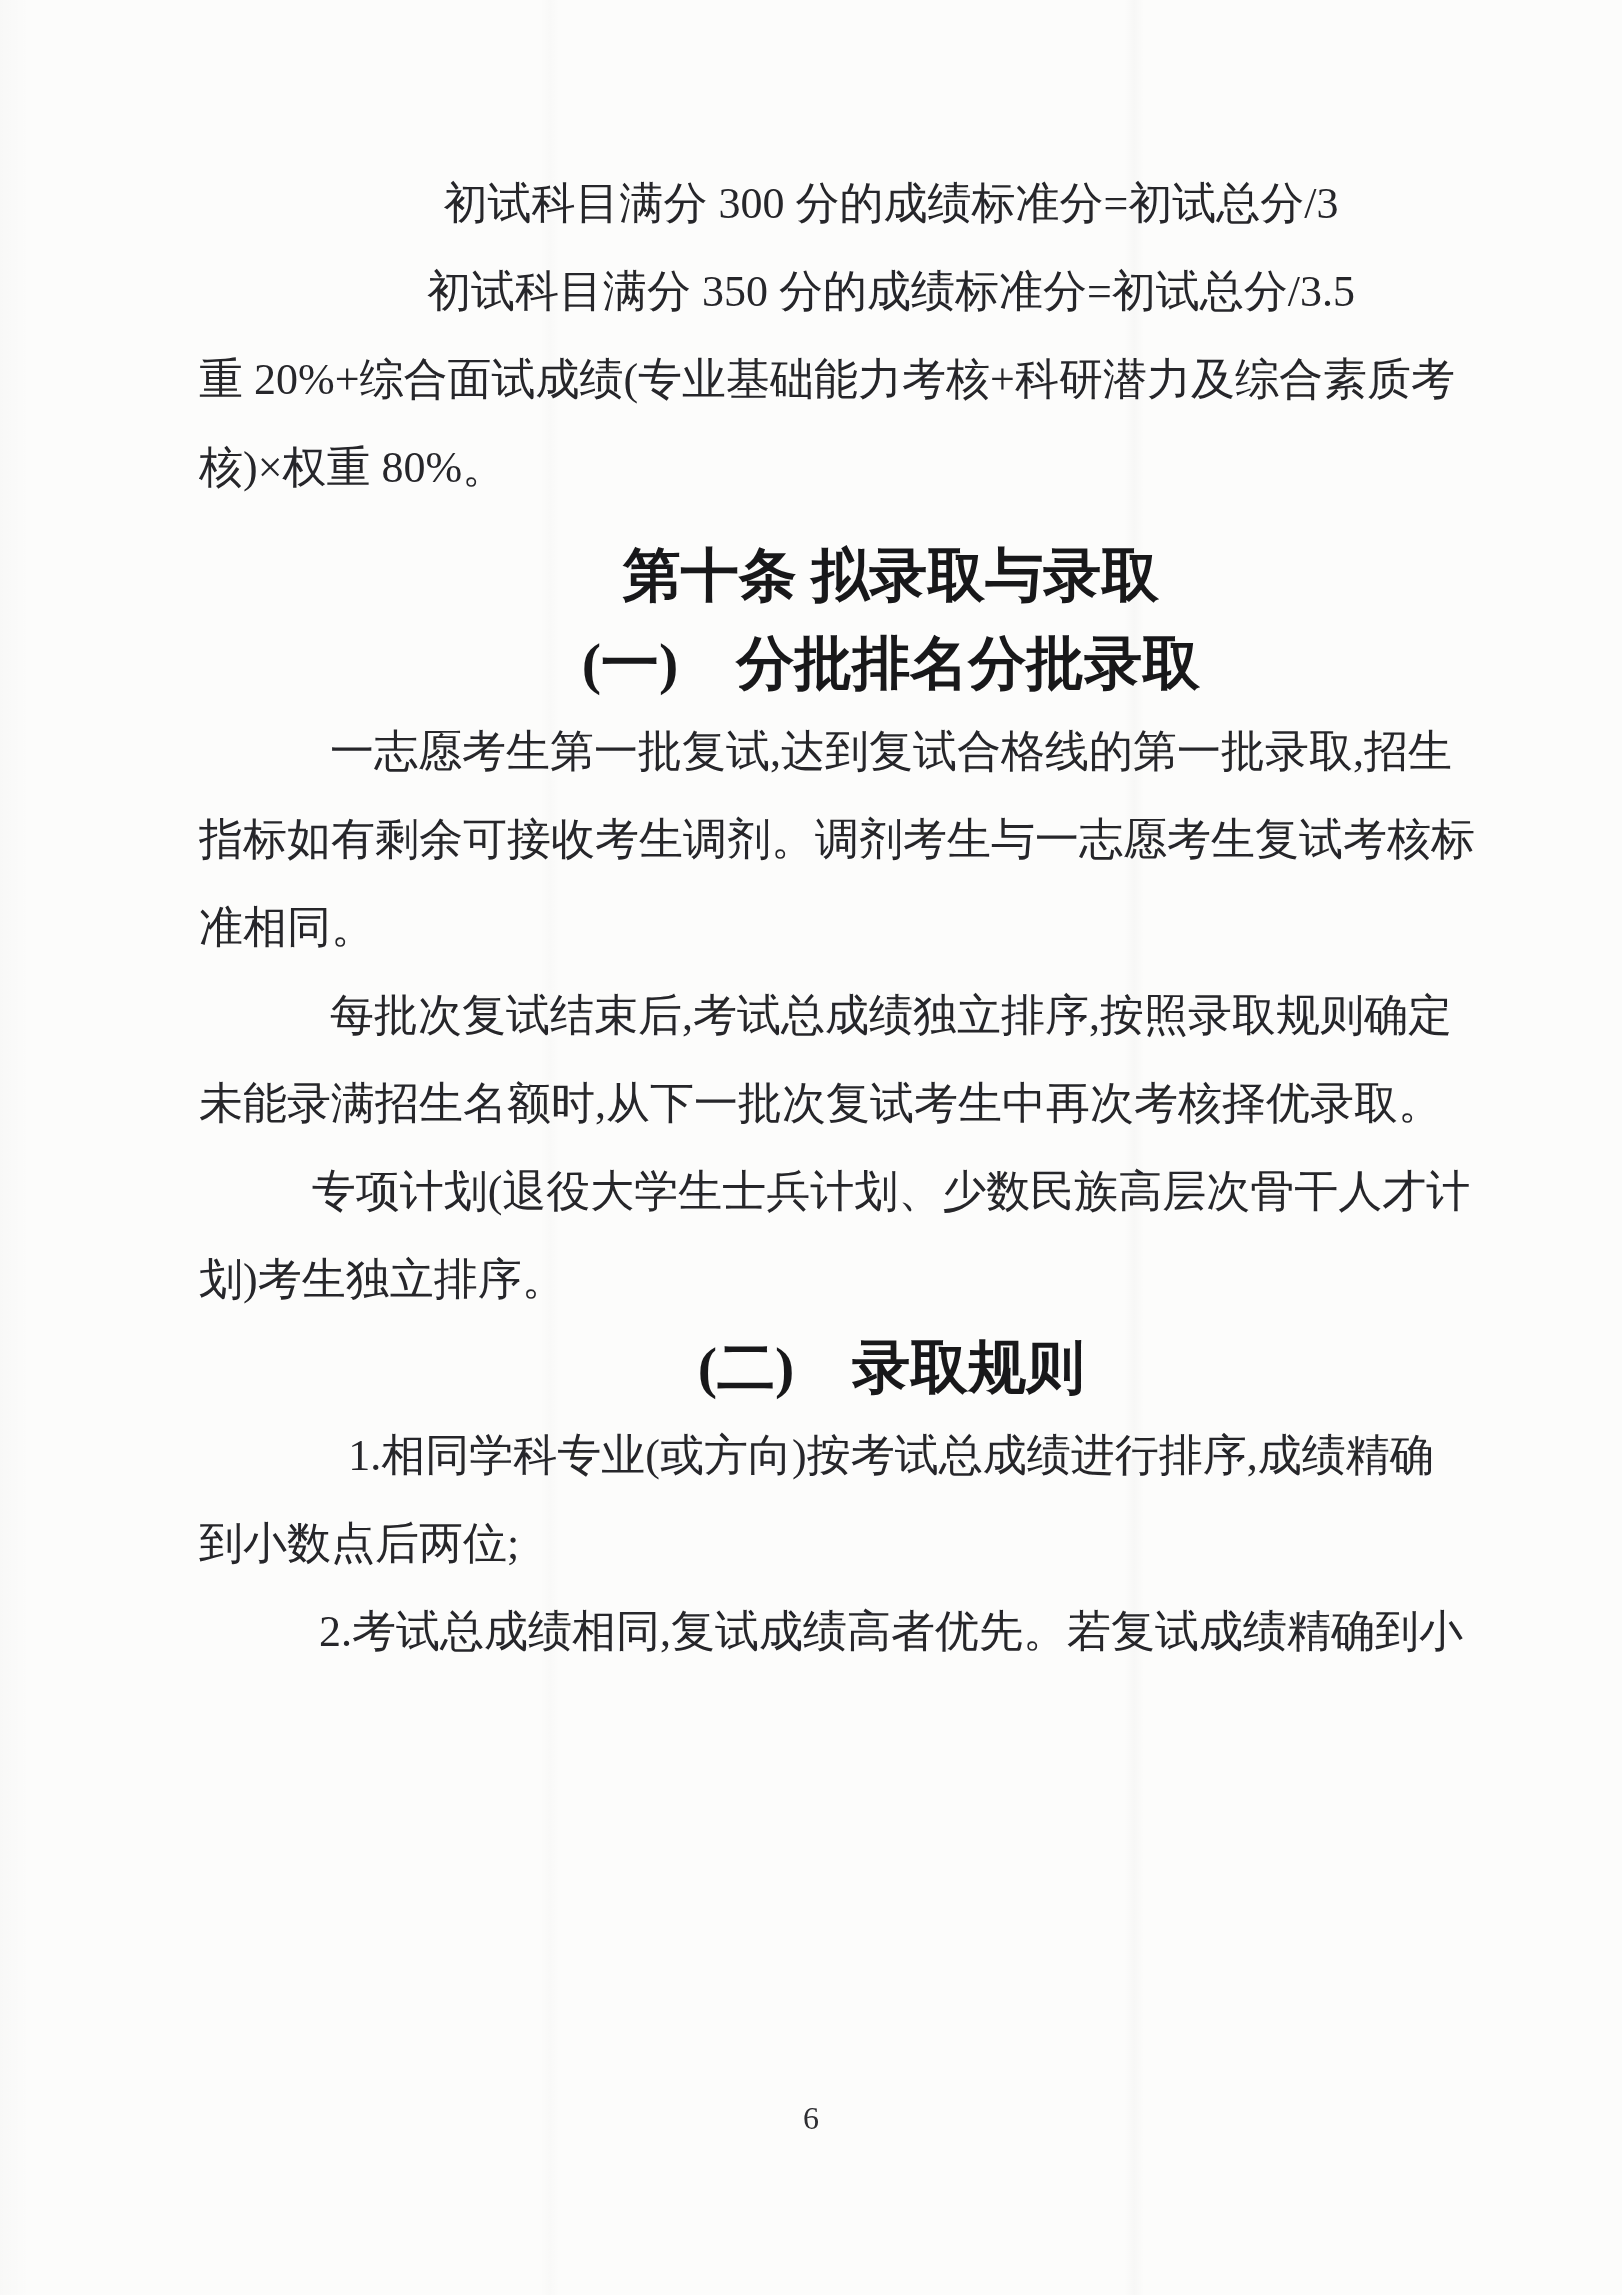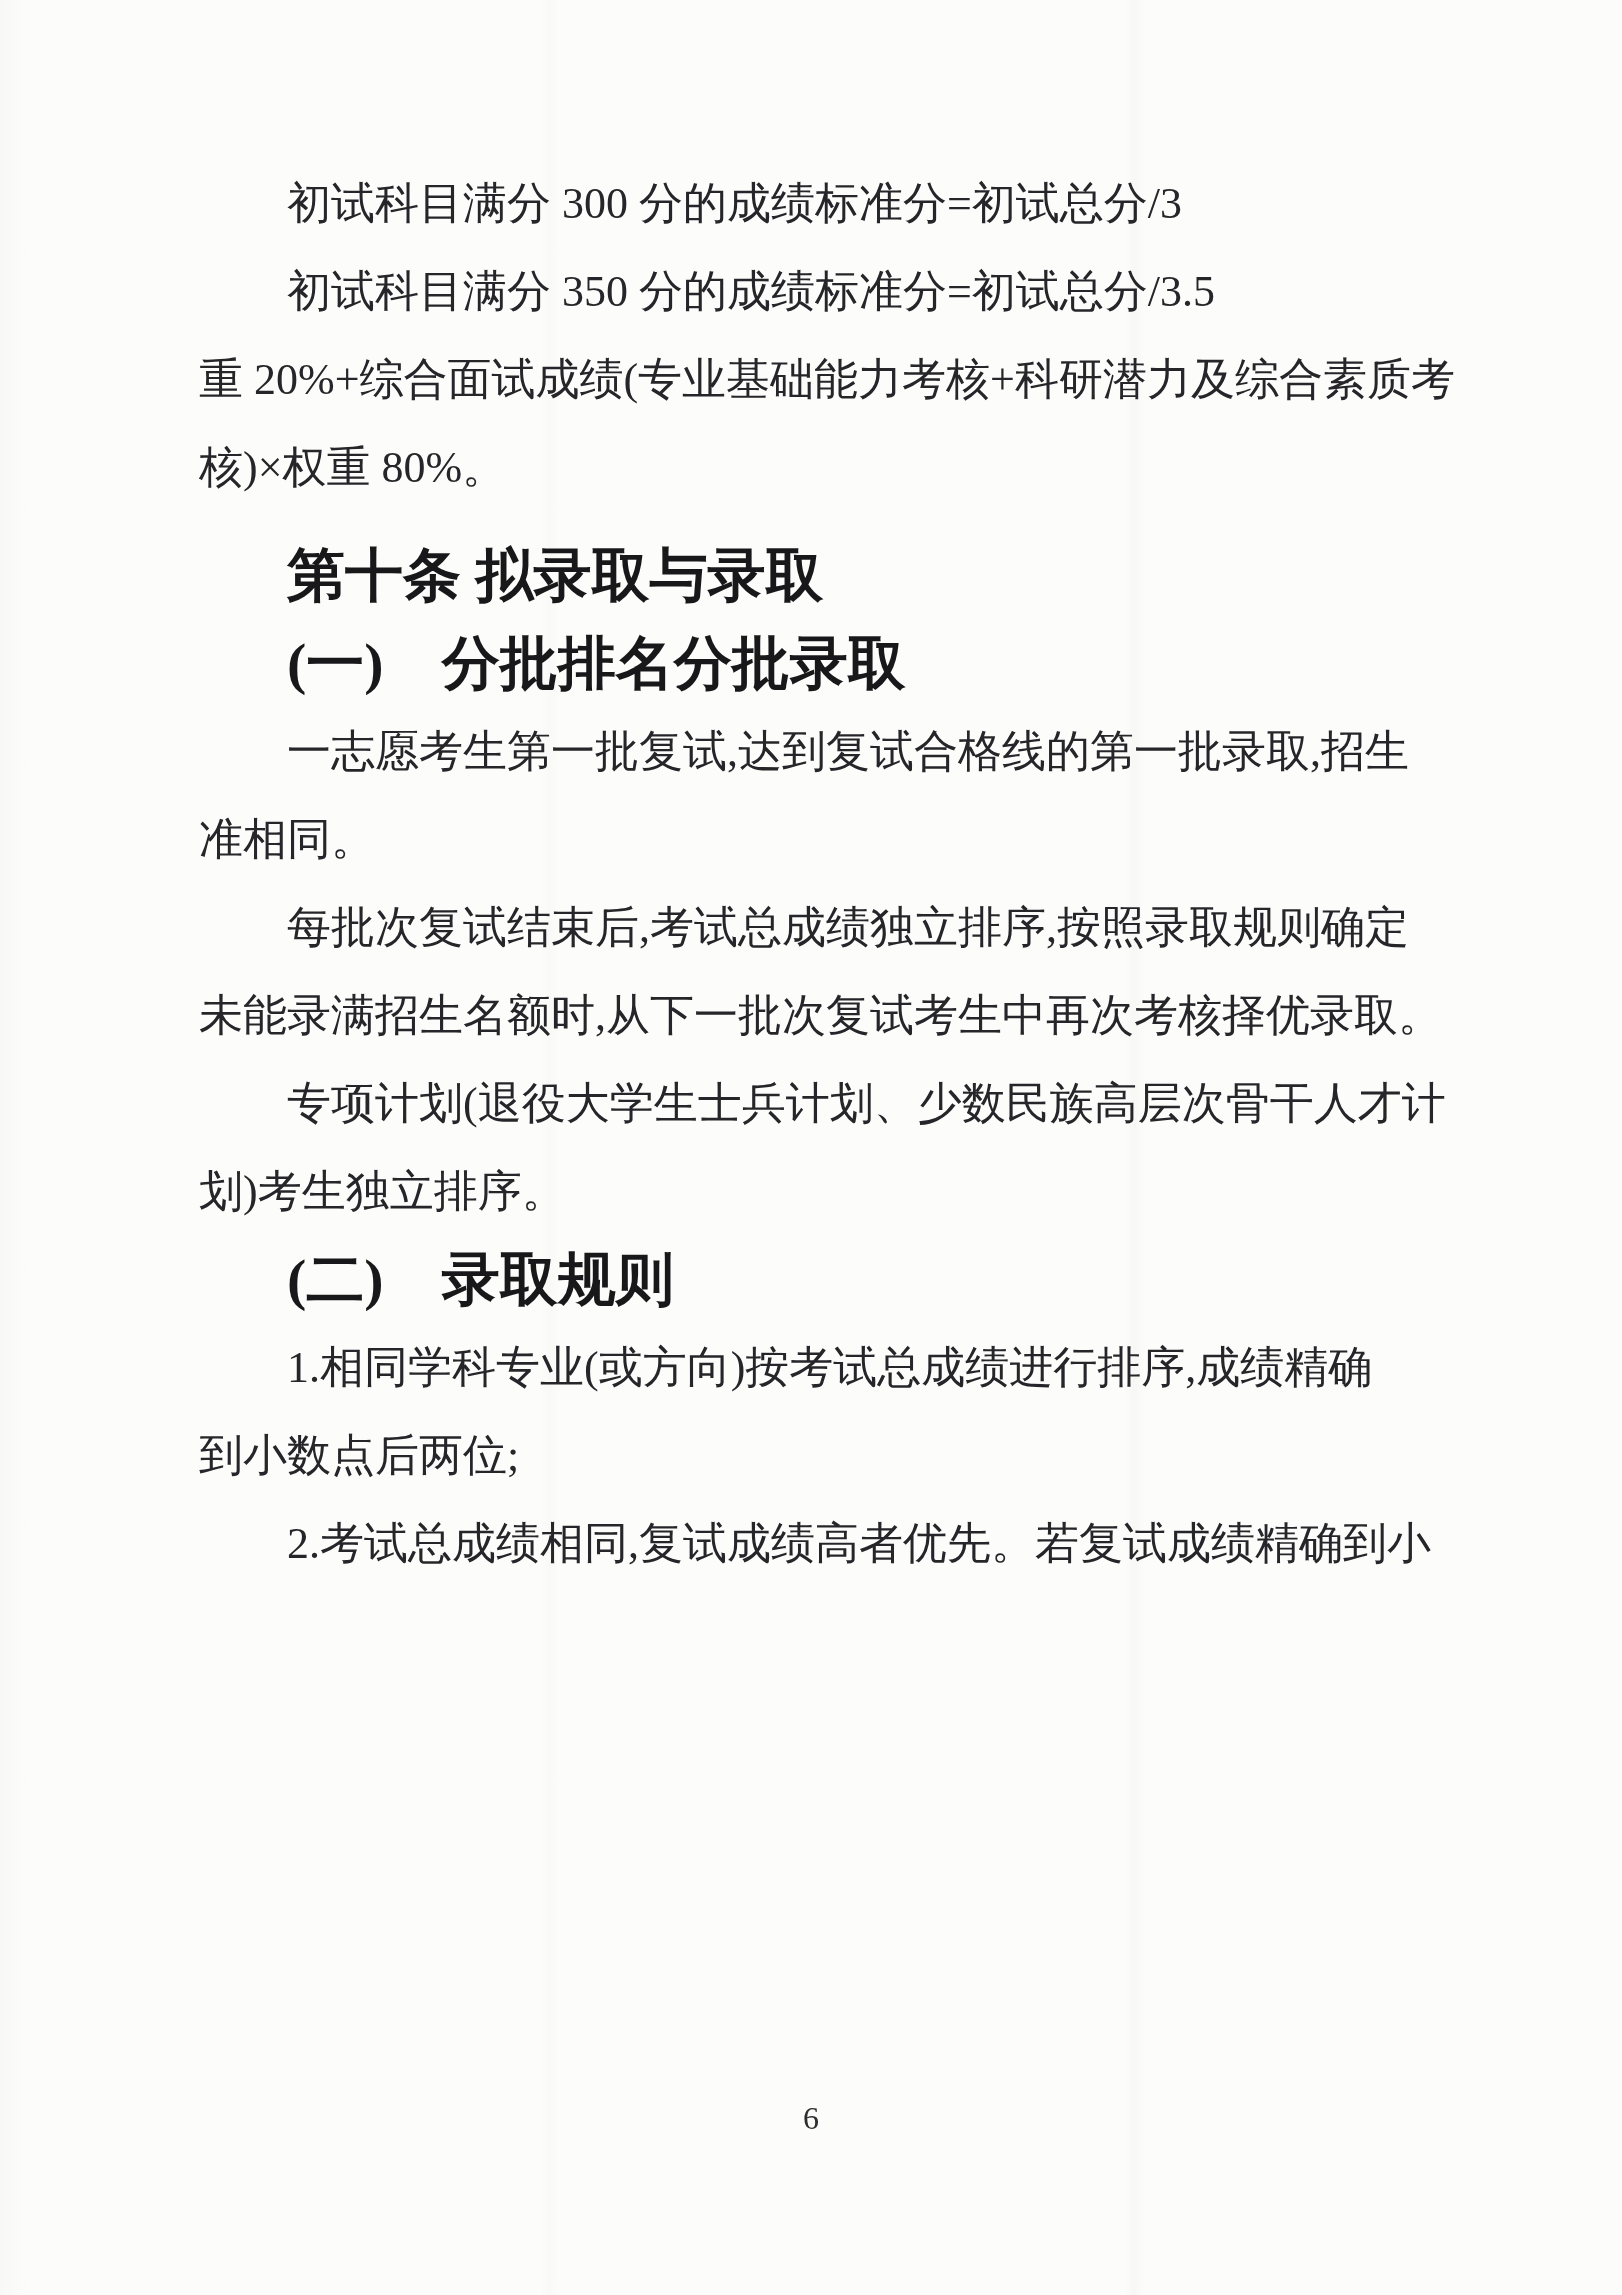--- a/index.html
+++ b/index.html
@@ -37,20 +37,21 @@
     padding: 0;
     height: 88px;
     line-height: 88px;
     font-size: 44px;
     color: #26262a;
     white-space: nowrap;
     font-weight: 400;
   }
   .indent {
     padding-left: 88px;
+    text-align: center;
   }
   .bold {
     font-weight: 700;
     color: #18181a;
     font-size: 58px;
   }
   .gap-above {
     margin-top: 19.6px;
   }
   .pagenum {
@@ -69,20 +70,21 @@
 
 <div class="page">
   <div class="content">
     <p class="ln indent">初试科目满分 300 分的成绩标准分=初试总分/3</p>
     <p class="ln indent">初试科目满分 350 分的成绩标准分=初试总分/3.5</p>
     <p class="ln">重 20%+综合面试成绩(专业基础能力考核+科研潜力及综合素质考</p>
     <p class="ln">核)×权重 80%。</p>
     <p class="ln indent bold gap-above">第十条 拟录取与录取</p>
     <p class="ln indent bold">(一)　分批排名分批录取</p>
     <p class="ln indent">一志愿考生第一批复试,达到复试合格线的第一批录取,招生</p>
+    <p class="ln">指标如有剩余可接收考生调剂。调剂考生与一志愿考生复试考核标</p>
     <p class="ln">准相同。</p>
     <p class="ln indent">每批次复试结束后,考试总成绩独立排序,按照录取规则确定</p>
     <p class="ln">未能录满招生名额时,从下一批次复试考生中再次考核择优录取。</p>
     <p class="ln indent">专项计划(退役大学生士兵计划、少数民族高层次骨干人才计</p>
     <p class="ln">划)考生独立排序。</p>
     <p class="ln indent bold">(二)　录取规则</p>
     <p class="ln indent">1.相同学科专业(或方向)按考试总成绩进行排序,成绩精确</p>
     <p class="ln">到小数点后两位;</p>
     <p class="ln indent">2.考试总成绩相同,复试成绩高者优先。若复试成绩精确到小</p>
   </div>

